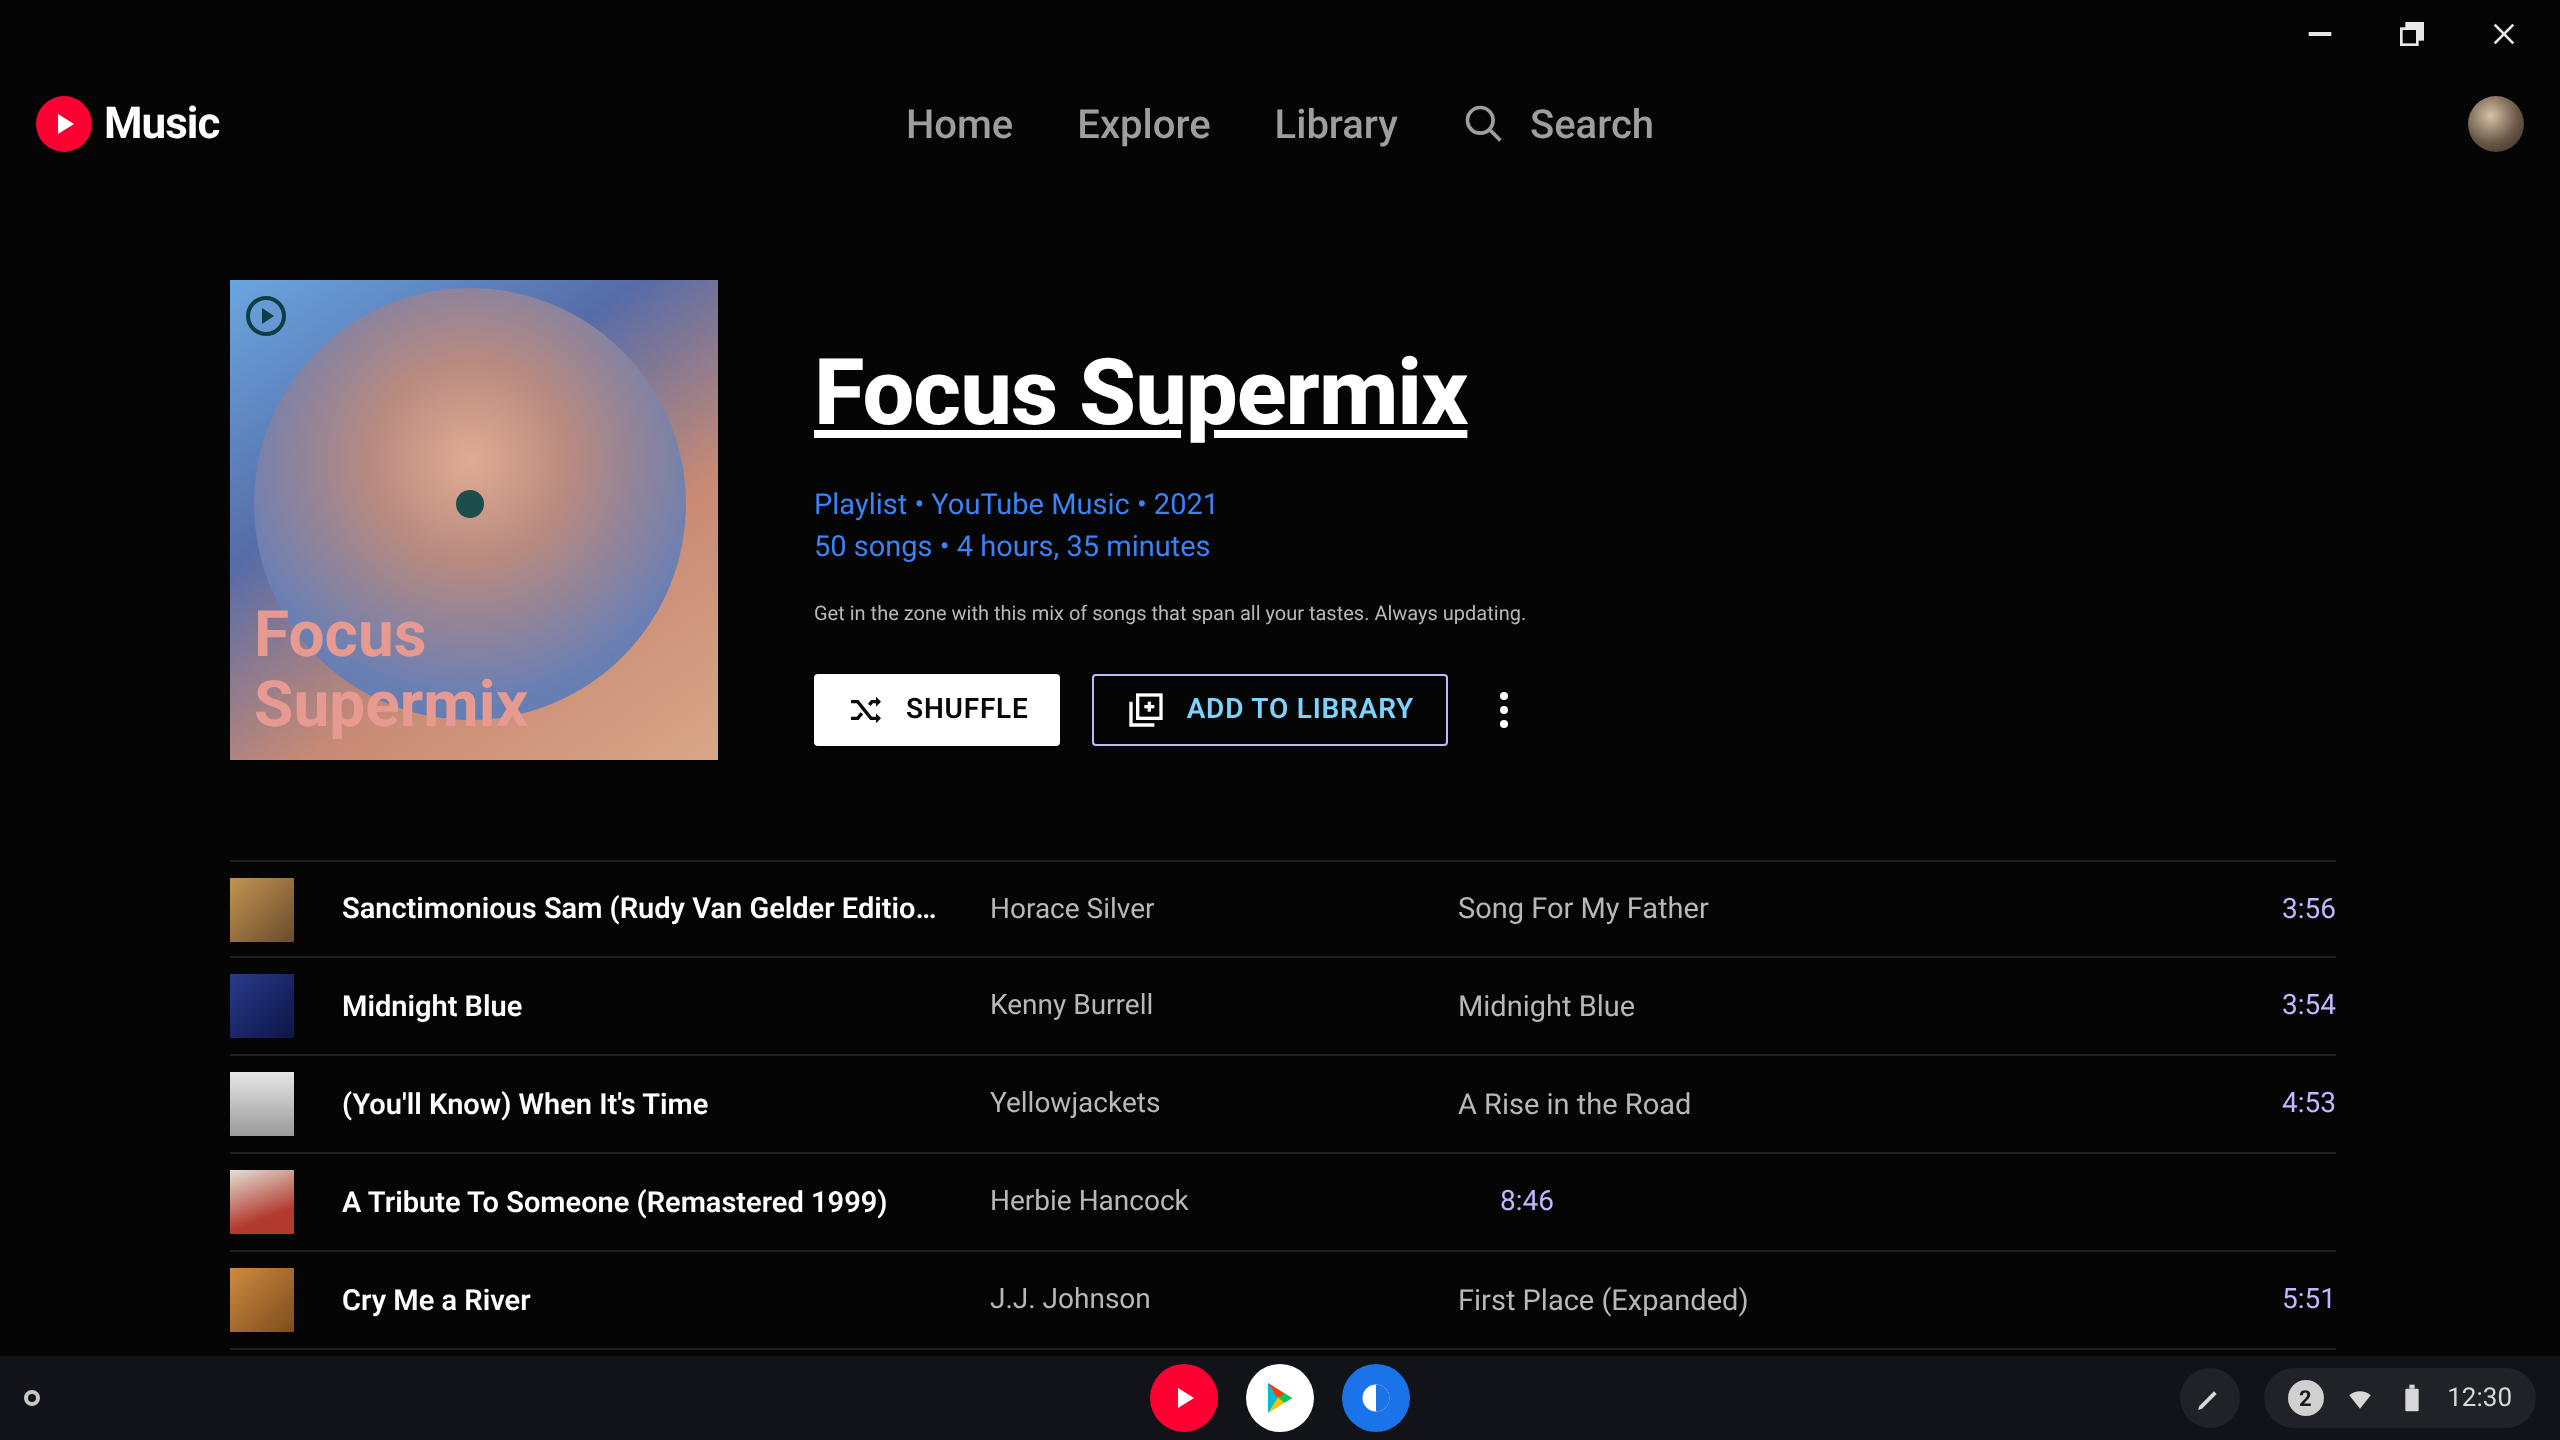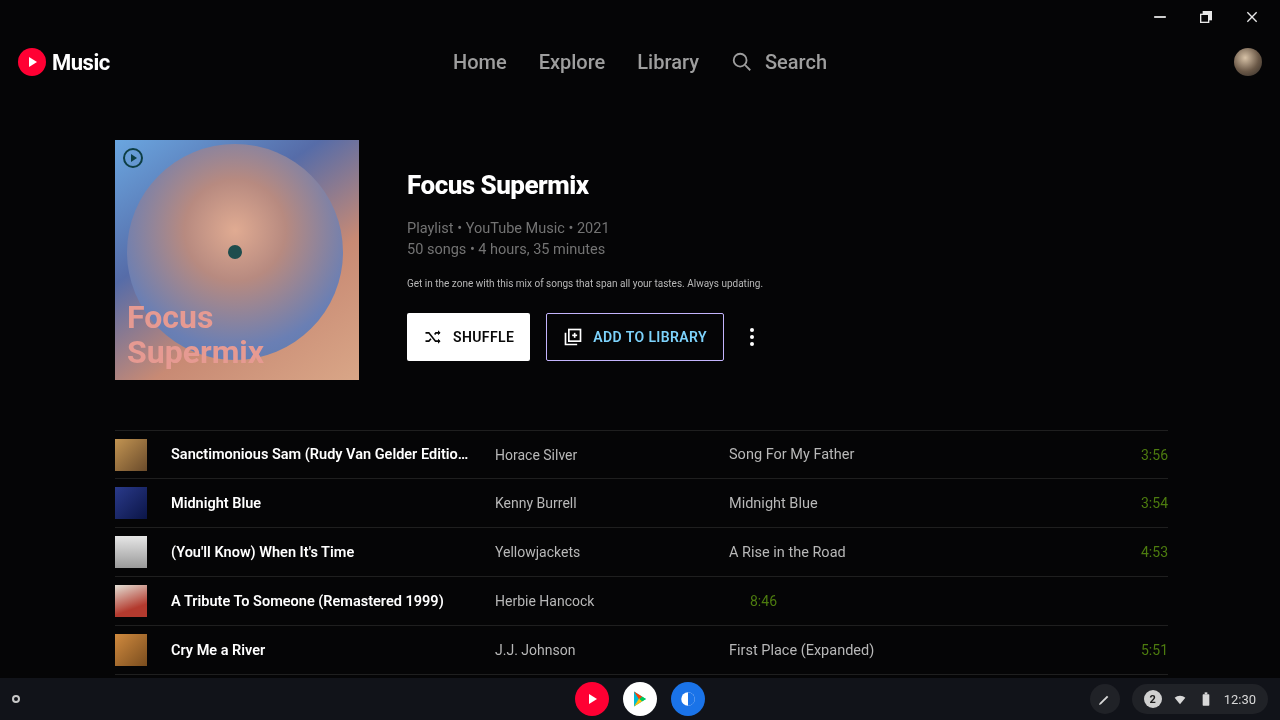--- a/index.html
+++ b/index.html
@@ -25,40 +25,40 @@
 
 .hero { position:absolute; top:140px; left:115px; right:112px; display:flex; gap:48px; }
 .cover { width:244px; height:240px; background:linear-gradient(145deg,#6aa6e0 0%, #566ca8 35%, #c88a74 65%, #d9a687 100%); position:relative; flex-shrink:0; }
 .cover .disc { position:absolute; top:4px; left:12px; width:216px; height:216px; border-radius:50%; background:radial-gradient(circle at 50% 40%, #e0ab92 0%, #b78a80 30%, #6a7fb4 70%, #557aad 100%); }
 .cover .disc .hole { position:absolute; left:50%; top:50%; transform:translate(-50%,-50%); width:14px; height:14px; border-radius:50%; background:#1e4d4d; }
 .cover .badge { position:absolute; top:8px; left:8px; width:20px; height:20px; border-radius:50%; border:2px solid #0d3e44; display:flex; align-items:center; justify-content:center; }
 .cover .badge::after { content:""; width:0; height:0; border-left:6px solid #0d3e44; border-top:4px solid transparent; border-bottom:4px solid transparent; margin-left:2px; }
 .cover-text { position:absolute; left:12px; bottom:10px; color:#e69a92; font-size:32px; font-weight:700; line-height:1.1; }
 
 .info { flex:1; padding-top:30px; }
-.info h1 { font-size:26px; font-weight:800; letter-spacing:-0.5px; margin-bottom:18px; }
-.meta { color:#737373; font-size:14.5px; line-height:1.45; }
+.info h1 { font-size:46px; font-weight:800; letter-spacing:-0.5px; margin-bottom:18px;text-decoration:underline; }
+.meta { color:#3b82f6; font-size:14.5px; line-height:1.45; }
 .desc { color:#b8b8b8; font-size:10px; margin-top:18px; }
 .actions { margin-top:24px; display:flex; align-items:center; gap:16px; }
-.btn { height:48px; display:flex; align-items:center; gap:10px; padding:0 16px; font-size:14px; font-weight:600; letter-spacing:.4px; border-radius:2px; cursor:pointer; }
+.btn { height:36px; display:flex; align-items:center; gap:10px; padding:0 16px; font-size:14px; font-weight:600; letter-spacing:.4px; border-radius:2px; cursor:pointer; }
 .btn.primary { background:#fff; color:#090909; }
 .btn.outline { background:transparent; color:#7dd3fc; border:1px solid #c4b5fd;text-align:center; }
 .btn svg { width:20px; height:20px; }
 .more-vert { width:24px; height:24px; display:flex; flex-direction:column; justify-content:center; align-items:center; gap:3px; cursor:pointer; }
 .more-vert span { width:4px; height:4px; background:#fff; border-radius:50%; }
 
 
 .tracks { position:absolute; top:430px; left:115px; right:112px; }
 .tracks .row { display:flex; align-items:center; height:49px; border-bottom:1px solid #1f1f1f; gap:24px; }
 .tracks .row:first-child { border-top:1px solid #1f1f1f; }
 .thumb { width:32px; height:32px; flex-shrink:0; }
 .t-title { width:300px; font-size:14.5px; font-weight:600; white-space:nowrap; overflow:hidden; text-overflow:ellipsis; }
 .t-artist { width:210px; color:#b8b8b8; font-size:14px; }
 .t-album { flex:1; color:#b8b8b8; font-size:14.5px; white-space:nowrap; overflow:hidden; text-overflow:ellipsis; }
-.t-dur { width:48px; text-align:right; color:#4d7c0f; font-size:14px; }
+.t-dur { width:48px; text-align:right; color:#c4b5fd; font-size:14px; }
 
 
 .taskbar { position:absolute; left:0; right:0; bottom:0; height:42px; background:#111319; display:flex; align-items:center; padding:0 12px; }
 .taskbar .left-dot { width:8px; height:8px; border:2px solid #c8c8c8; border-radius:50%; }
 .dock { position:absolute; left:50%; transform:translateX(-50%); display:flex; align-items:center; gap:14px; }
 .dock .app { width:34px; height:34px; border-radius:50%; display:flex; align-items:center; justify-content:center; position:relative; }
 .dock .ytm { background:#ff0033; }
 .dock .ytm .tri { width:0; height:0; border-left:8px solid #fff; border-top:5px solid transparent; border-bottom:5px solid transparent; margin-left:2px; }
 .dock .play { background:#fff; }
 .dock .play svg { width:18px; height:18px; }

